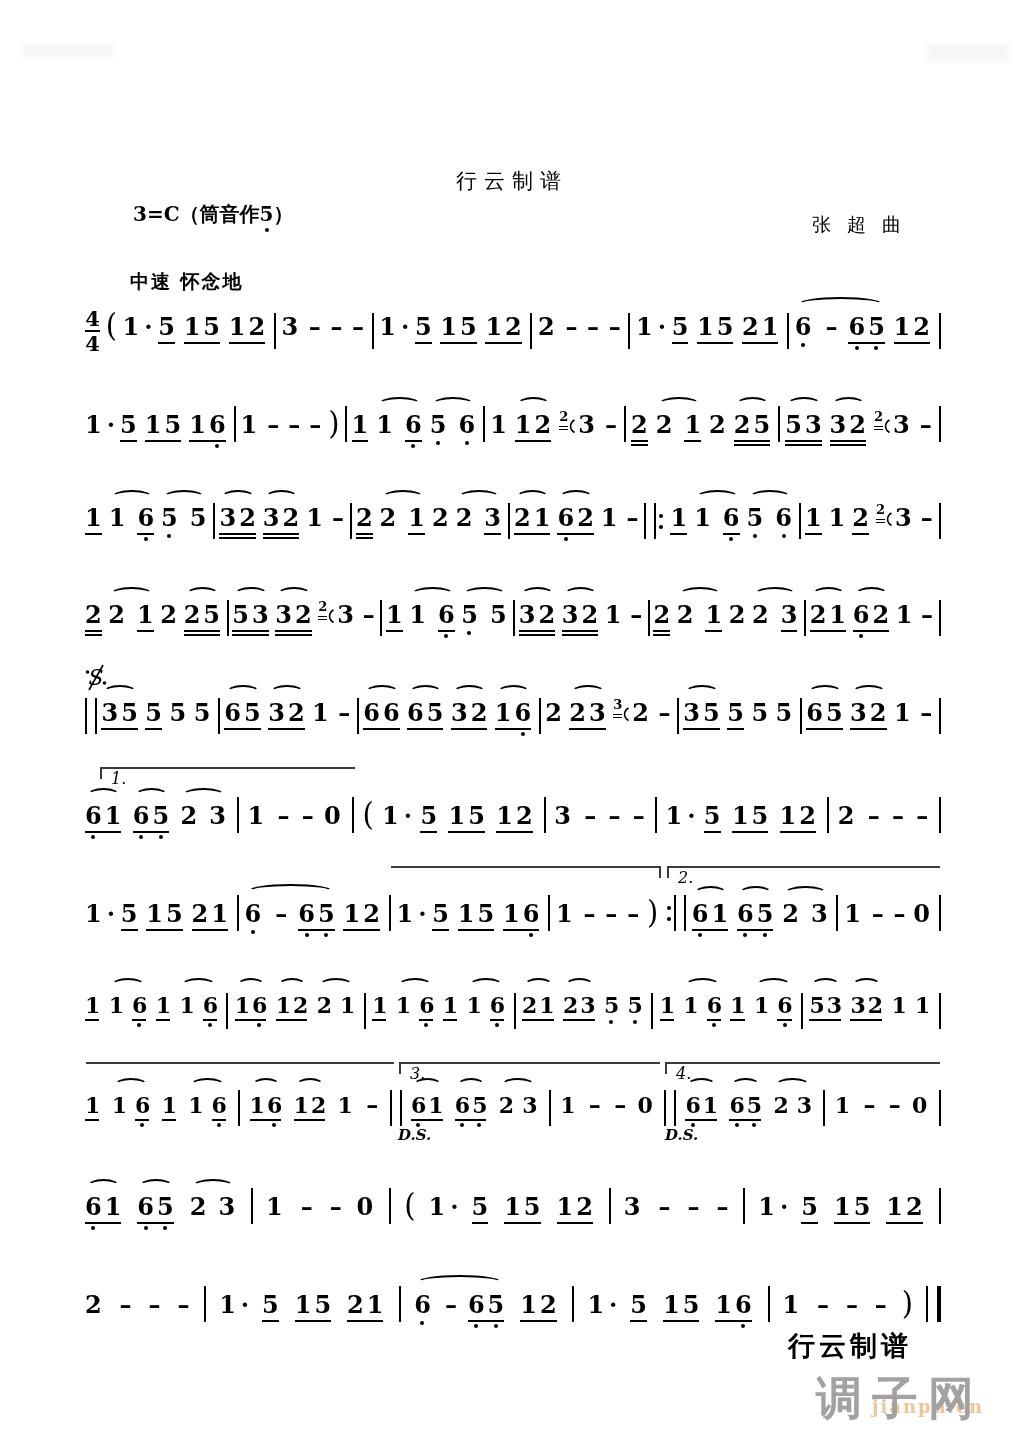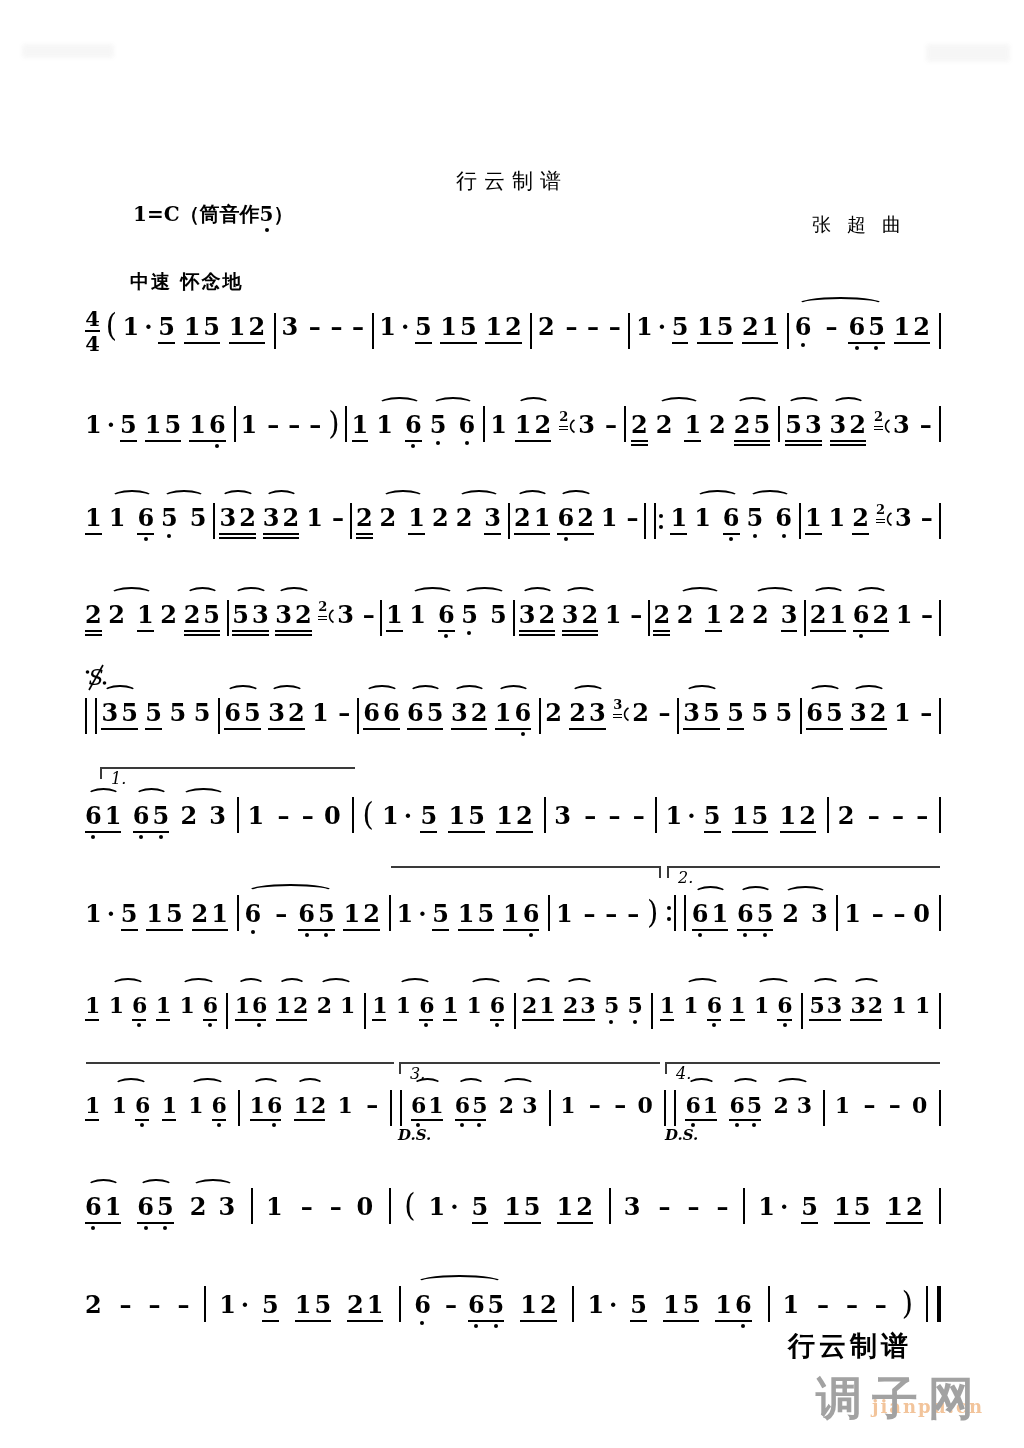--- a/index.html
+++ b/index.html
@@ -79,21 +79,21 @@
 </style>
 </head>
 <body>
 
 <div id="page">
   <div class="smudge" style="left:22px;top:44px;width:92px;height:14px;"></div>
   <div class="smudge" style="left:926px;top:44px;width:84px;height:18px;"></div>
 
   <div class="subtitle">行云制谱</div>
 
-  <div class="keysig"><span>1=C（筒音作</span><span class="tonic"><span>5</span><i></i></span><span>）</span></div>
+  <div class="keysig"><span>3=C（筒音作</span><span class="tonic"><span>5</span><i></i></span><span>）</span></div>
 
   <div class="composer">张 超 曲</div>
   <div class="tempo">中速  怀念地</div>
 
   <svg class="segno" width="24" height="30" viewBox="0 0 24 30">
     <line x1="19" y1="2" x2="5" y2="27" stroke="#000" stroke-width="1.6"></line>
     <text x="12" y="22" font-size="22" font-style="italic" text-anchor="middle" font-family="DejaVu Serif, Liberation Serif, serif" fill="#000">S</text>
     <circle cx="3.5" cy="9" r="1.8" fill="#000"></circle>
     <circle cx="20.5" cy="20" r="1.8" fill="#000"></circle>
   </svg>

